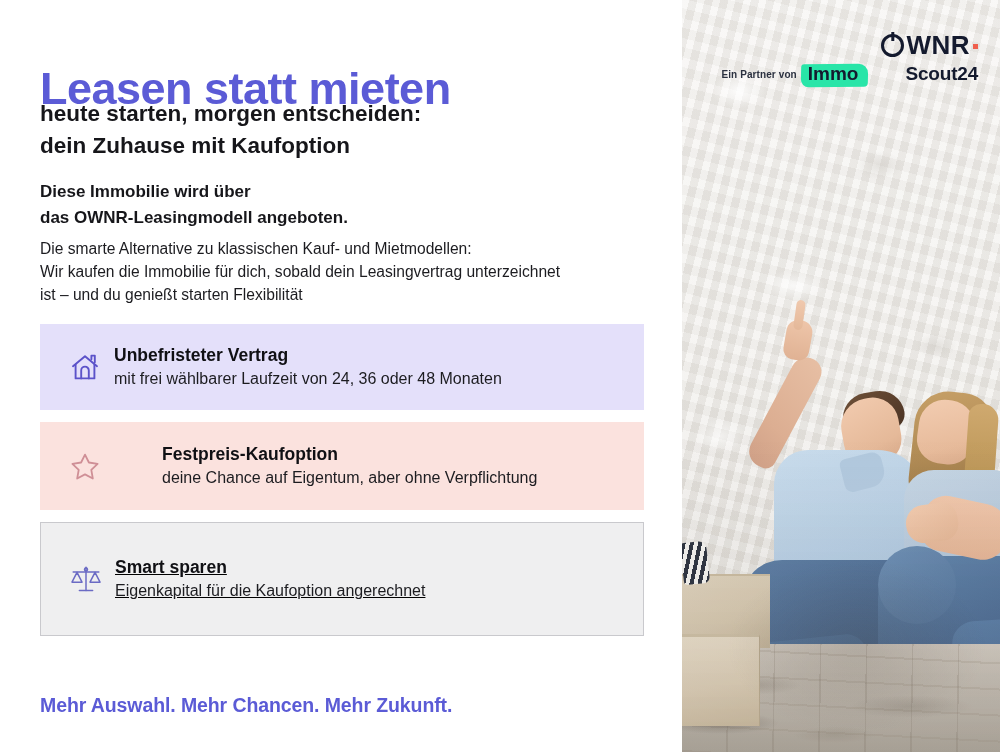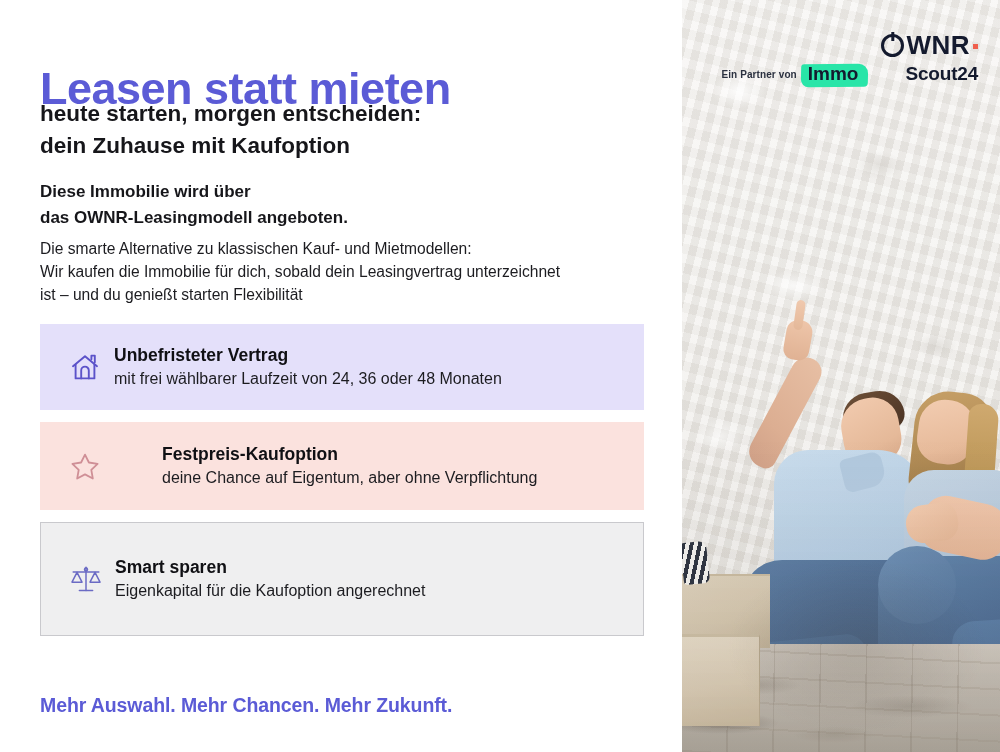--- a/index.html
+++ b/index.html
@@ -115,20 +115,21 @@
   }
   .card--pink {
     background: #fbe2de;
     height: 88px;
     gap: 48px;
   }
   .card--gray {
     background: #efeff0;
     border: 1px solid #c9c9cd;
     height: 114px;
+    text-decoration: underline;
   }
 
   .tagline {
     position: absolute;
     left: 40px; top: 694px;
     font-size: 19.5px;
     font-weight: bold;
     color: #5b5bd6;
     letter-spacing: -0.1px;
   }

